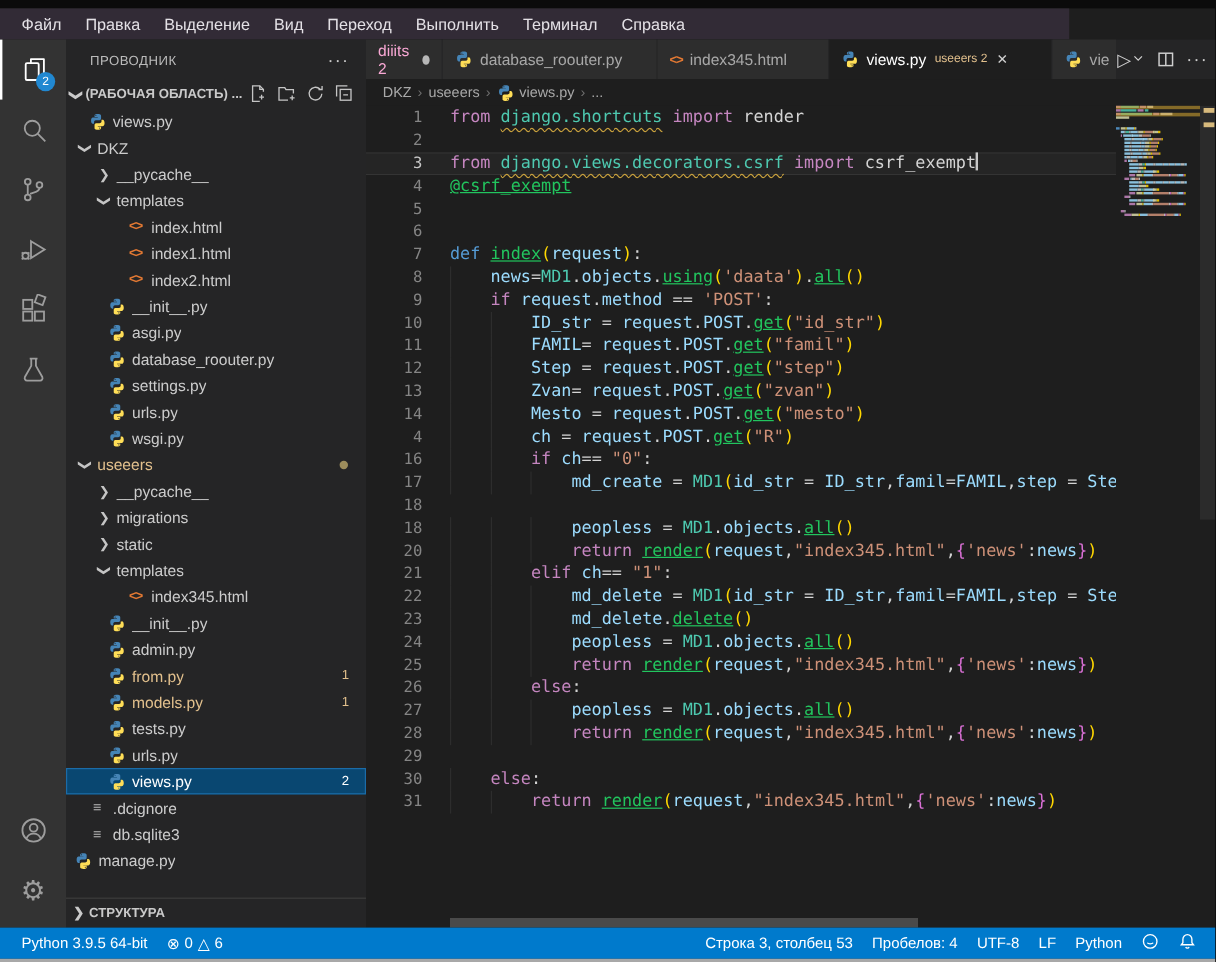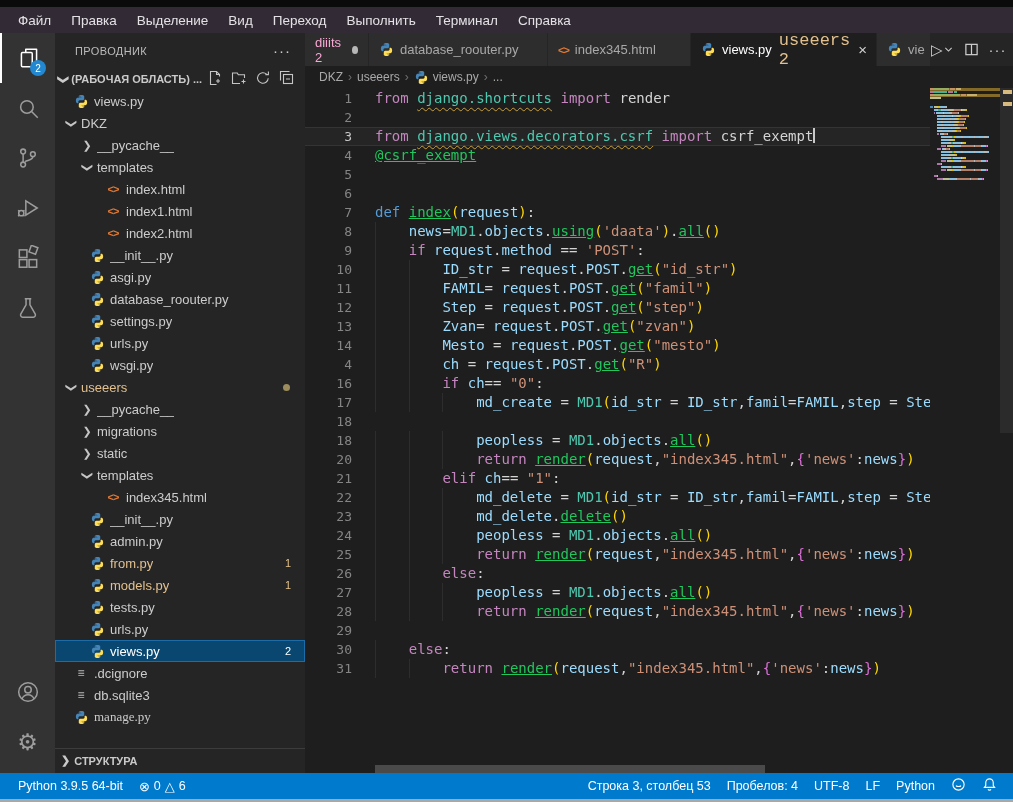--- a/index.html
+++ b/index.html
@@ -4,21 +4,21 @@
 <style>
   * { margin:0; padding:0; box-sizing:border-box; }
   html,body { background:#000; }
   #app {
     position:relative; width:1013px; height:802px; overflow:hidden;
     background:#1e1e1e; font-family:"Liberation Sans", sans-serif;
     -webkit-font-smoothing:antialiased; color:#ccc;
   }
   
   .top-strip { position:absolute; left:0; top:0; width:1013px; height:7px; background:#0b0b0b; }
-  .titlebar { position:absolute; left:0; top:7px; width:1013px; height:26px; background:#322b36;
+  .titlebar { position:absolute; left:0; top:7px; width:891px; height:26px; background:#322b36;
               display:flex; align-items:center; padding-left:8px; }
   .menu-item { color:#e4e1e6; font-size:13.5px; padding:0 10px; height:100%; display:flex; align-items:center; cursor:default; }
   
   .activitybar { position:absolute; left:0; top:33px; width:55px; height:740px; background:#333333; }
   .act-item { position:relative; width:55px; height:50px; display:flex; align-items:center; justify-content:center; color:#9d9d9d; }
   .act-item.active { color:#fff; border-left:2px solid #fff; }
   .act-item svg { stroke:currentColor; fill:none; stroke-width:1.4; }
   .act-badge { position:absolute; right:9px; bottom:7px; min-width:16px; height:16px; border-radius:8px;
                background:#2188d1; color:#fff; font-size:10px; display:flex; align-items:center; justify-content:center; }
   .act-bottom { position:absolute; bottom:6px; left:0; width:55px; }
@@ -48,21 +48,21 @@
   .outline-row .chev { margin:0 4px 0 6px; font-size:11px; }
   .html-glyph { color:#e37933; font-size:11px; font-weight:bold; letter-spacing:-1px; }
   .list-glyph { color:#b8b8b8; font-size:12px; }
   
   .editor { position:absolute; left:305px; top:33px; width:708px; height:740px; background:#1e1e1e; }
   .tabbar { position:absolute; left:0; top:0; width:708px; height:33px; background:#252526; display:flex; }
   .tab { position:relative; height:33px; display:flex; align-items:center; padding:0 10px; background:#2d2d2d;
          margin-right:1px; font-size:13px; color:#a8a8a8; cursor:pointer; overflow:hidden; flex:none; }
   .tab.active { background:#1e1e1e; color:#fff; }
   .tab .fico { margin-right:6px; display:flex; }
-  .tab .desc { margin-left:7px; font-size:17px; color:#e2c08d;font-family:Liberation Mono, monospace; }
+  .tab .desc { margin-left:7px; font-size:10px; color:#e2c08d; }
   .tab .lbl-mod { color:#f9a8d4; }
   .tab .close { margin-left:8px; color:#d0d0d0; font-size:15px; line-height:1; }
   .tab .dot { margin-left:8px; width:8px; height:8px; border-radius:50%; background:#b7b7b7; }
   .tab-actions { margin-left:auto; display:flex; align-items:center; gap:10px; padding-right:10px; color:#cfcfcf; }
   .tab-actions .ta { display:flex; align-items:center; cursor:pointer; }
   .run-glyph { font-size:15px; }
   .chev-sm svg, .split-ico svg { stroke:#cfcfcf; fill:none; stroke-width:1.3; }
   .more-glyph { font-size:15px; letter-spacing:1px; }
   .breadcrumb { position:absolute; left:0; top:33px; width:708px; height:22px; display:flex; align-items:center;
                 font-size:12px; color:#a9a9a9; padding-left:14px; background:#1e1e1e; }
@@ -393,21 +393,21 @@
             <span class="list-glyph">≡</span>
           </span>
           <span class="nm">.dcignore</span>
         </div>
         <div class="tree-row" style="padding-left: 17px;">
           <span class="fico">
             <span class="list-glyph">≡</span>
           </span>
           <span class="nm">db.sqlite3</span>
         </div>
-        <div class="tree-row" style="padding-left: 17px; font-family: Liberation Serif, serif;">
+        <div class="tree-row" style="padding-left: 5px;">
           <span class="fico">
             <svg width="15" height="15" viewBox="0 0 16 16">
               <path fill="#4584b6" stroke="none" d="M7.9 1c-3 0-2.8 1.3-2.8 1.3v1.4h2.9v.4H3.9S2 3.9 2 6.9s1.7 2.9 1.7 2.9h1V8.4s-.1-1.7 1.7-1.7h2.9s1.6 0 1.6-1.6V2.6S11.2 1 7.9 1zM6.3 1.9c.3 0 .5.2.5.5s-.2.5-.5.5-.5-.2-.5-.5.2-.5.5-.5z"></path>
               <path fill="#ffde57" stroke="none" d="M8.1 15c3 0 2.8-1.3 2.8-1.3v-1.4H8v-.4h4.1S14 12.1 14 9.1s-1.7-2.9-1.7-2.9h-1v1.4s.1 1.7-1.7 1.7H6.7s-1.6 0-1.6 1.6v2.5S4.8 15 8.1 15zm1.6-.9c-.3 0-.5-.2-.5-.5s.2-.5.5-.5.5.2.5.5-.2.5-.5.5z"></path>
             </svg>
           </span>
           <span class="nm">manage.py</span>
         </div>
       </div>
     <div class="outline-row">

